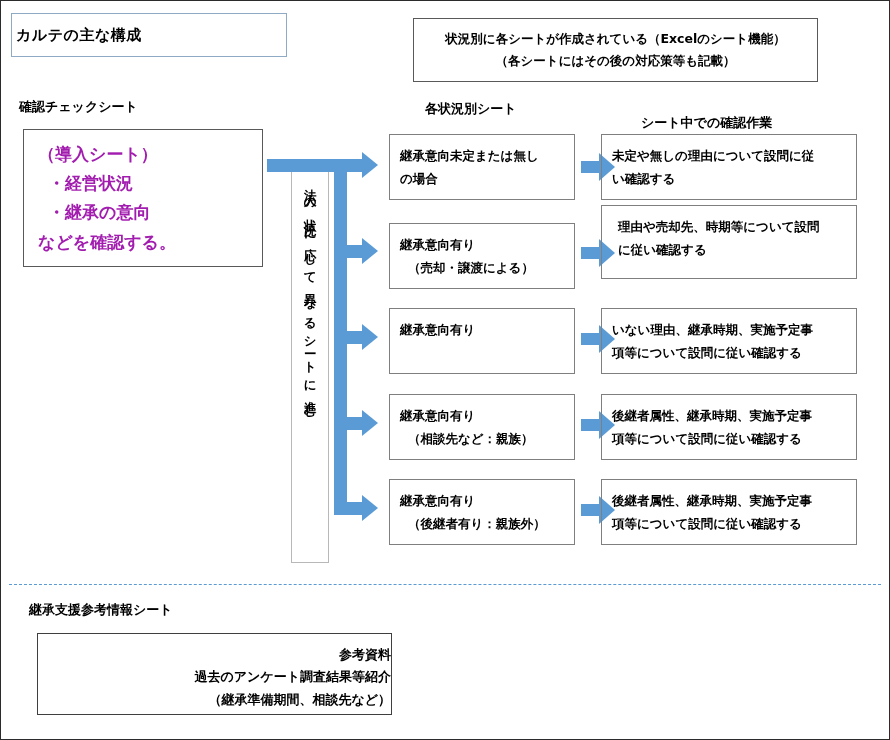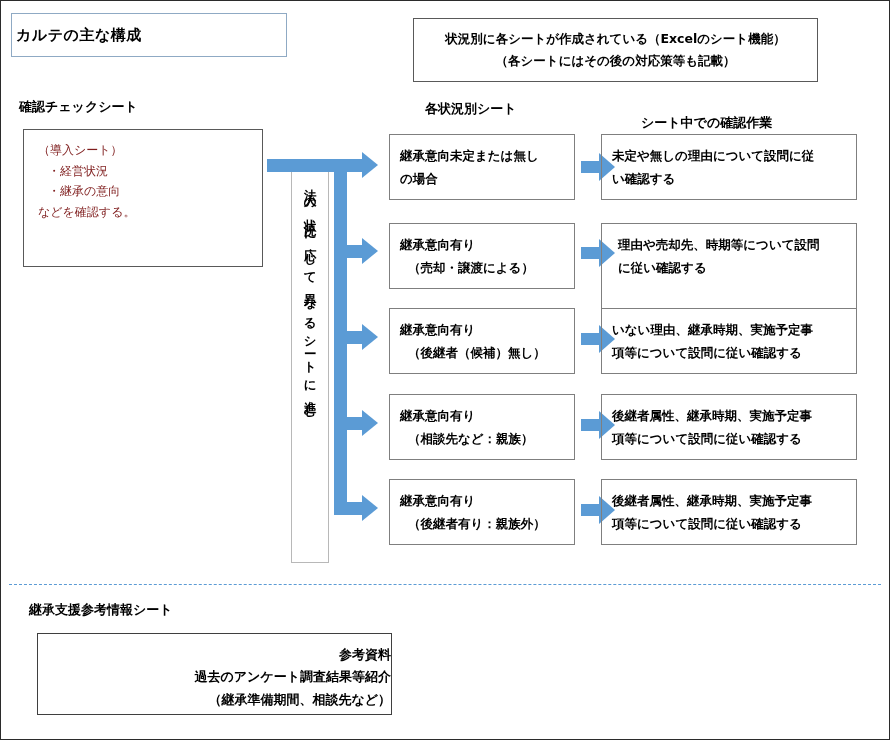--- a/index.html
+++ b/index.html
@@ -55,21 +55,21 @@
   #head-sheets { left: 424px; top: 99px; }
   #head-work   { left: 640px; top: 113px; }
 
   
   #intro-box {
     left: 22px; top: 128px; width: 240px; height: 138px;
     border: 1px solid #595959;
     padding: 10px 0 0 14px;
   }
   #intro-box .ln {
-    font-size: 12px; font-weight: normal; color: #7f1d1d;
+    font-size: 17px; font-weight: bold; color: #a21caf;
     line-height: 1.72; white-space: nowrap;
   }
   #intro-box .ln.ind { padding-left: 10px; }
 
   
   #vbox {
     left: 290px; top: 170px; width: 38px; height: 392px;
     border: 1px solid #b8b8b8;
     display: flex; align-items: flex-start; justify-content: center;
     padding-top: 7px;
@@ -219,28 +219,27 @@
   </div>
 
   <div class="abs mid-box" style="top:222px;height:66px;">
     <div class="ln">継承意向有り</div>
     <div class="ln ind">（売却・譲渡による）</div>
   </div>
   <div class="abs small-arrow" style="top:238px;">
     <span class="shaft"></span>
       <span class="head"></span>
   </div>
-  <div class="abs right-box" style="top:222px;height:86px;padding-left:16px;">
+  <div class="abs right-box" style="top:204px;height:74px;padding-left:16px;">
     <div class="ln">理由や売却先、時期等について設問</div>
     <div class="ln">に従い確認する</div>
   </div>
 
   <div class="abs mid-box" style="top:307px;height:66px;">
     <div class="ln">継承意向有り</div>
-    <div class="ln ind">（後継者（候補）無し）</div>
   </div>
   <div class="abs small-arrow" style="top:324px;">
     <span class="shaft"></span>
       <span class="head"></span>
   </div>
   <div class="abs right-box" style="top:307px;height:66px;">
     <div class="ln">いない理由、継承時期、実施予定事</div>
     <div class="ln">項等について設問に従い確認する</div>
   </div>
 

